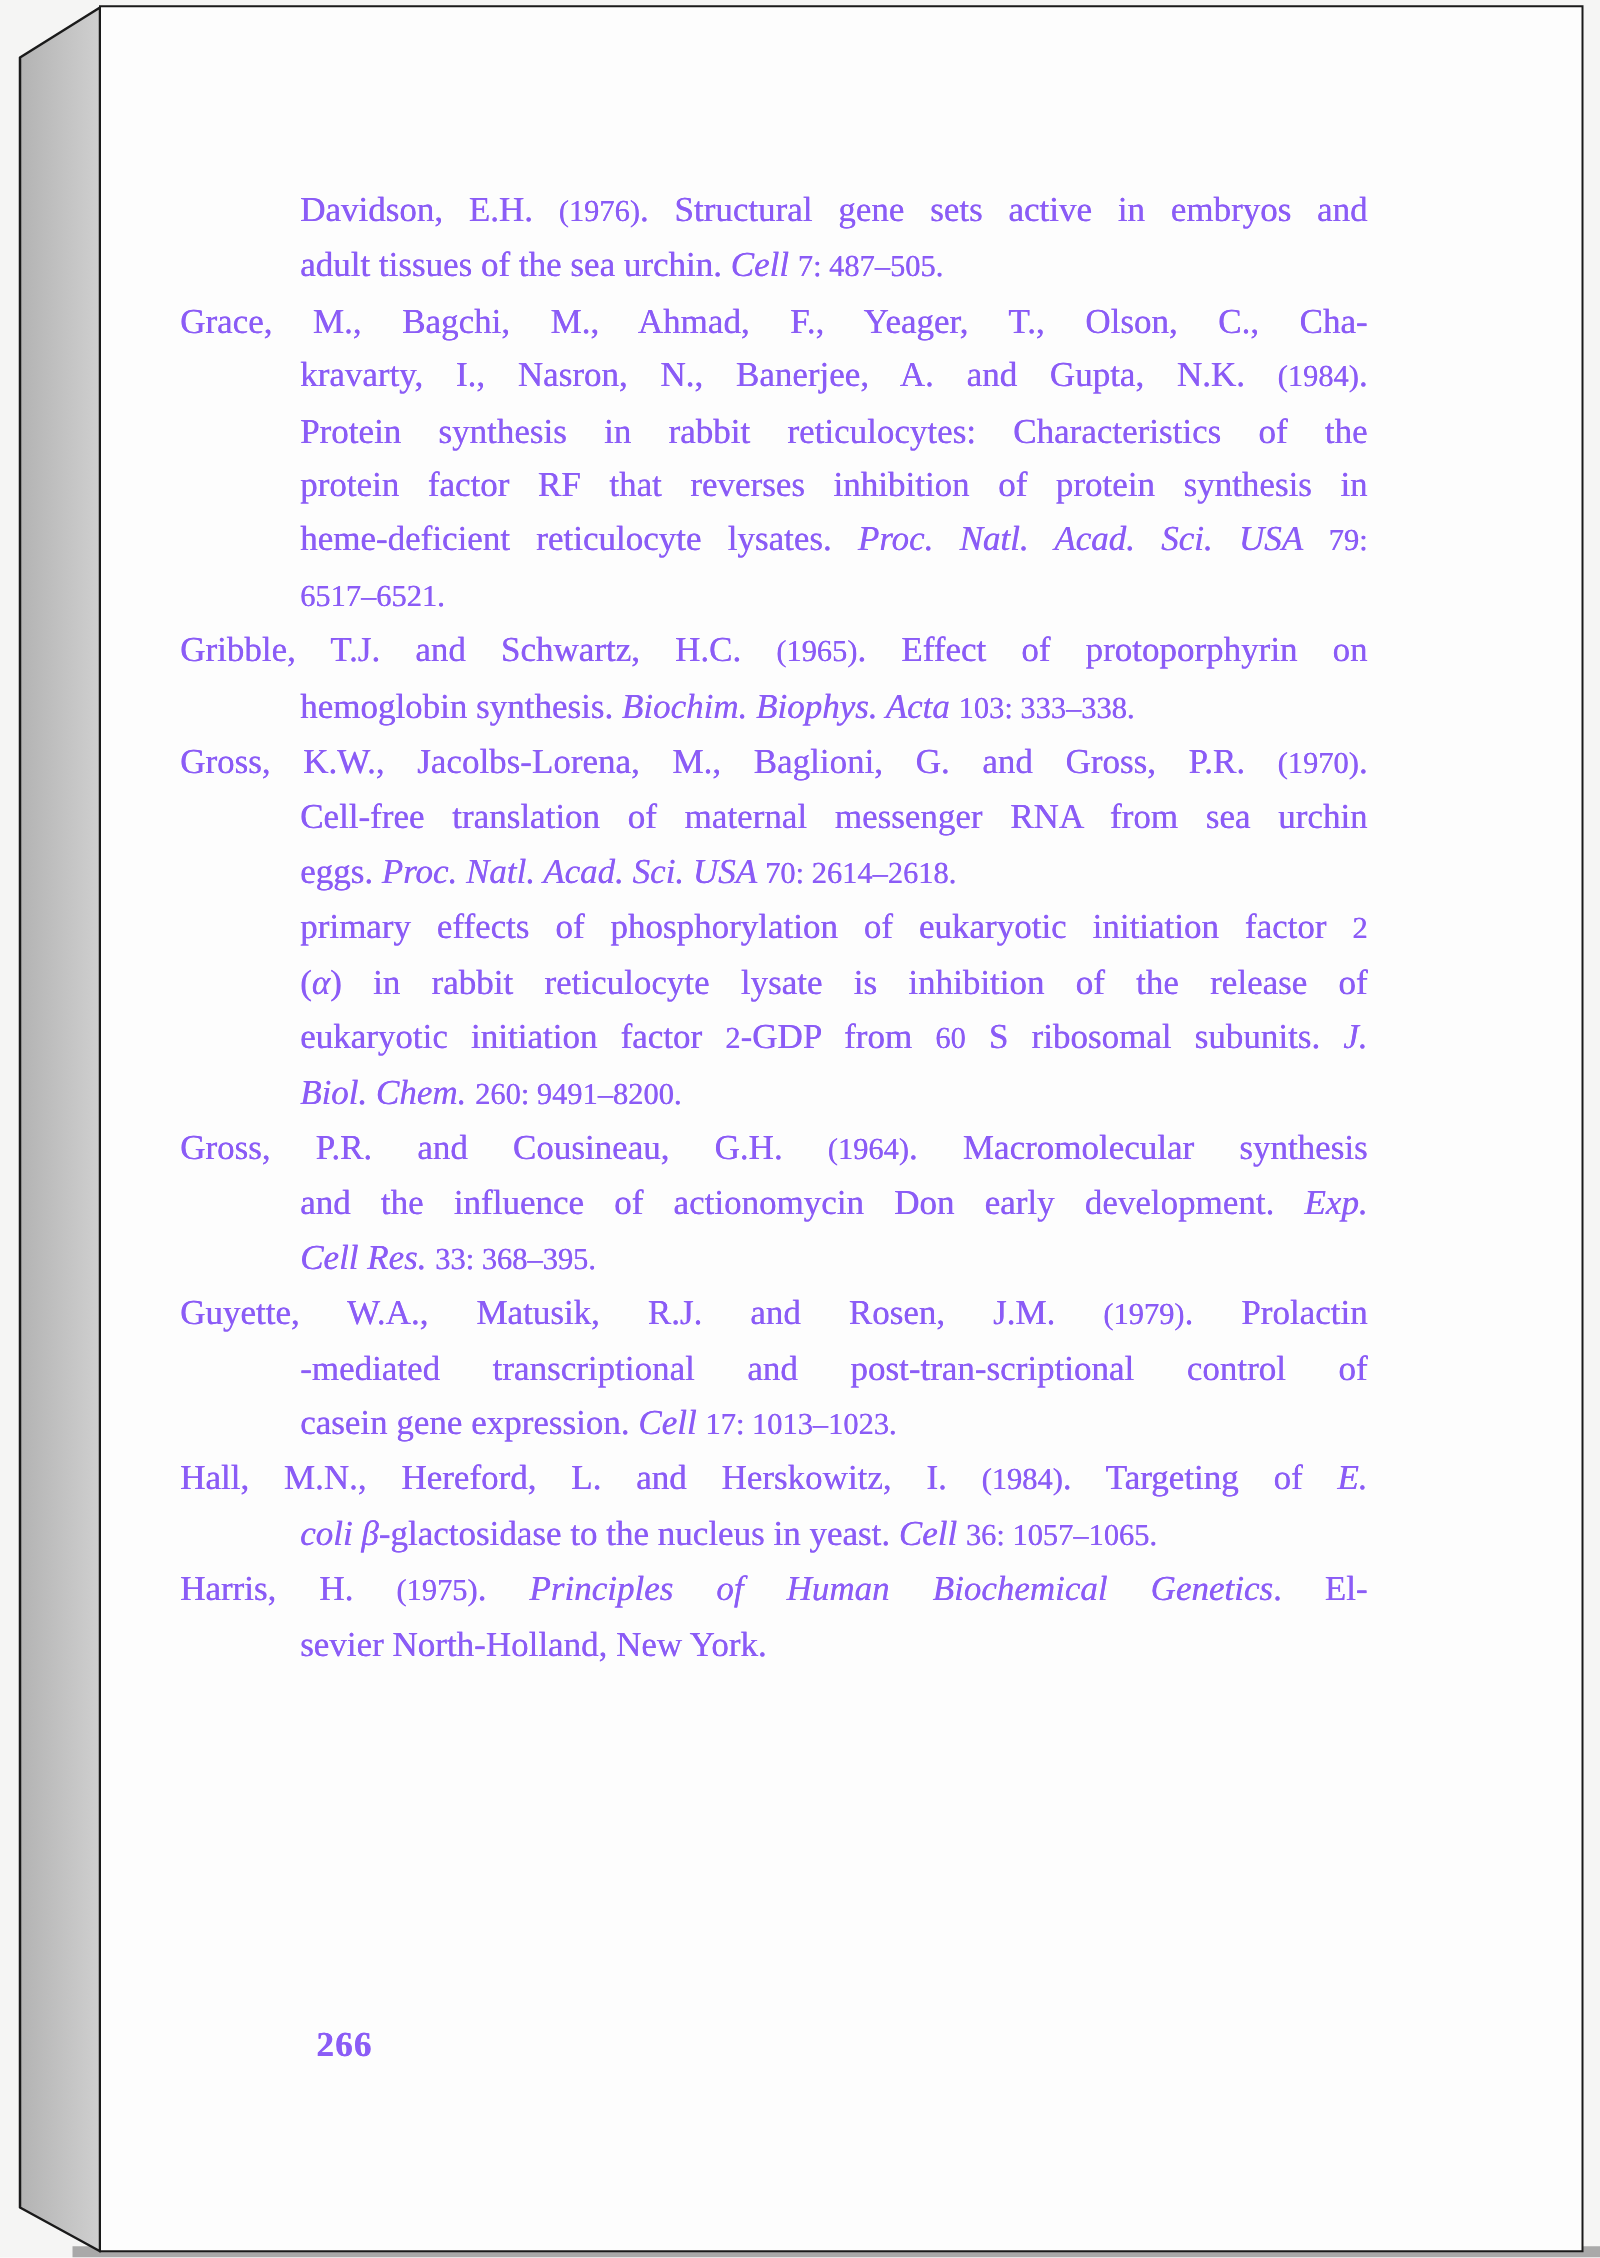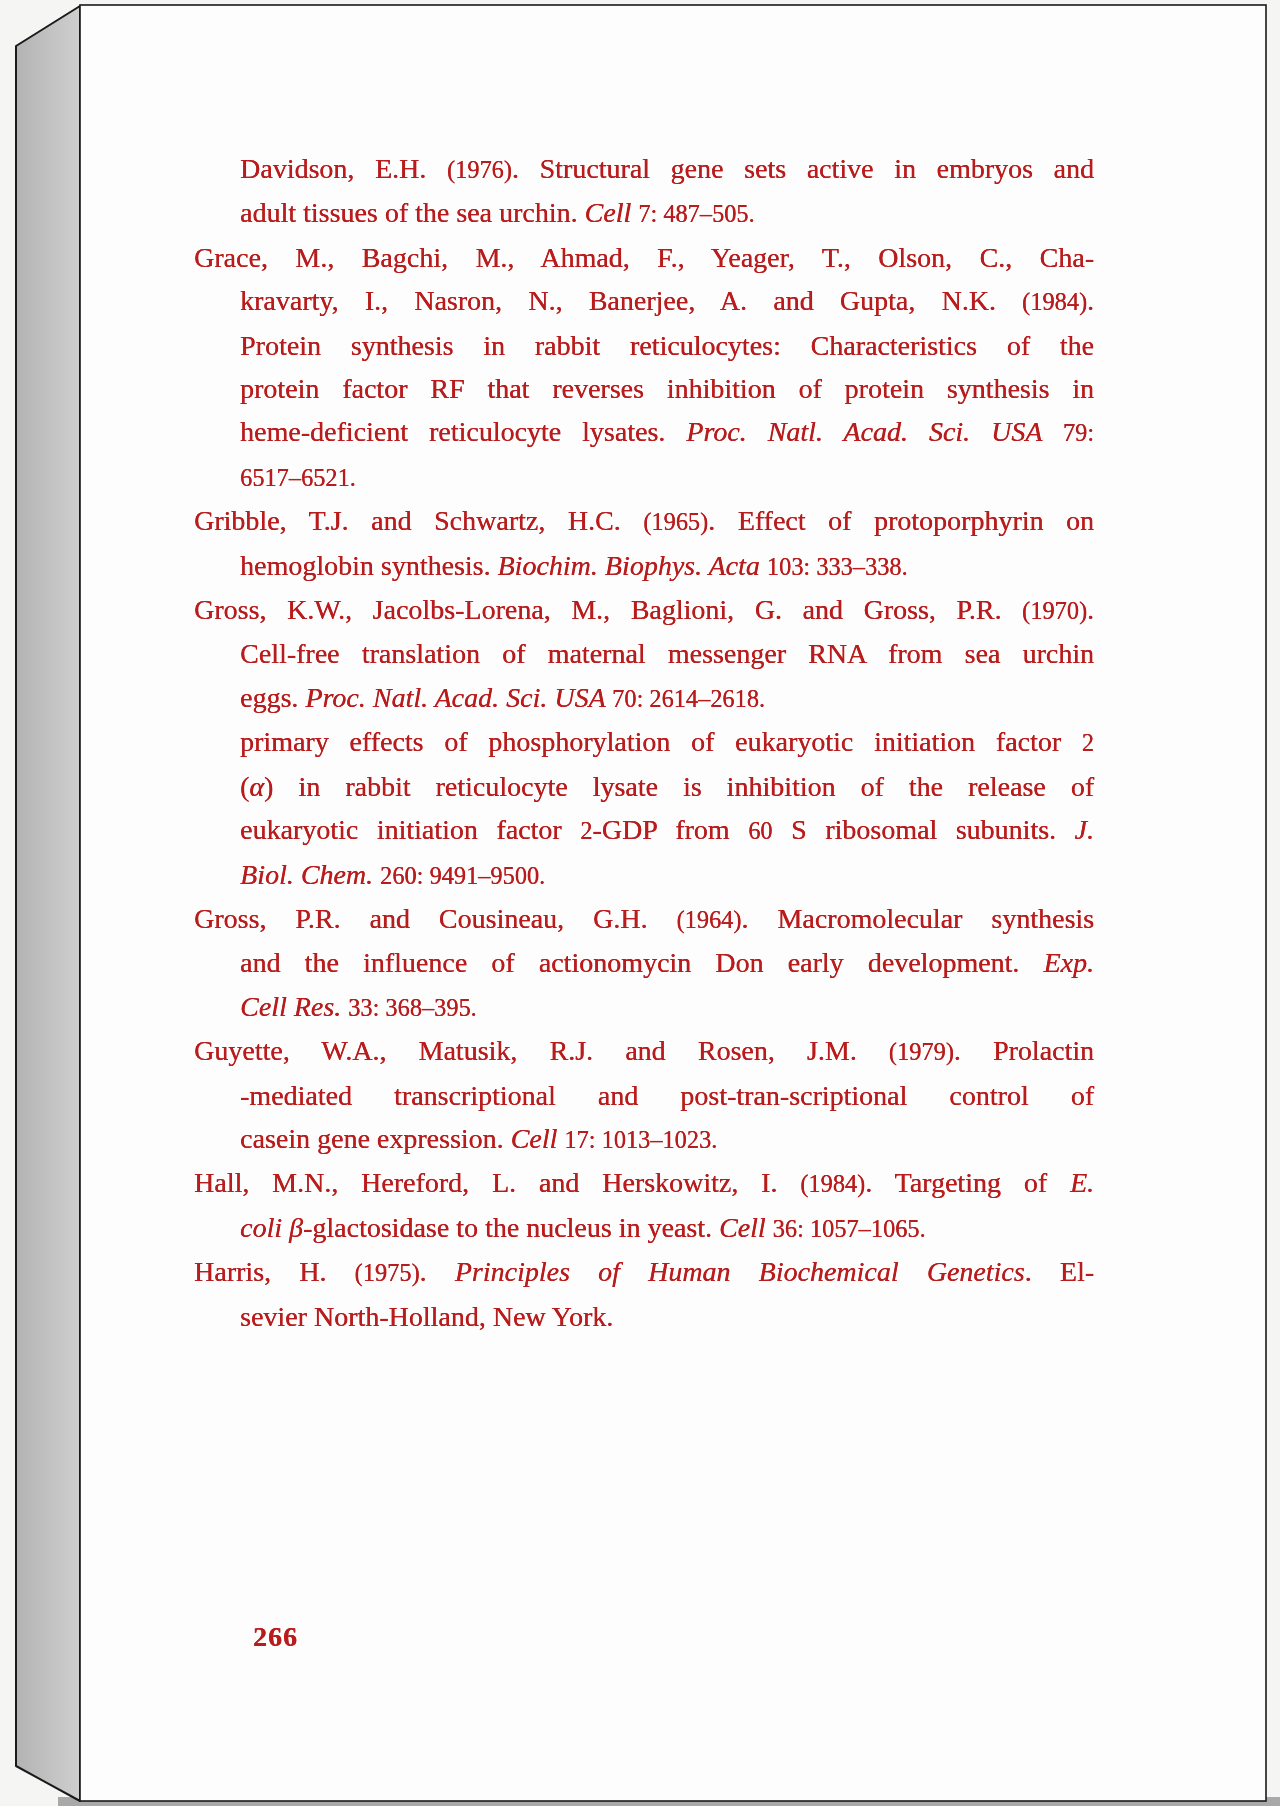--- a/index.html
+++ b/index.html
@@ -6,32 +6,32 @@
   body {
     width:1280px; height:1806px;
     background:#f5f5f4;
     font-family:"Liberation Serif","DejaVu Serif",serif;
     overflow:hidden;
   }
   .stage { position:relative; width:1280px; height:1806px; }
   .book-svg { position:absolute; left:0; top:0; }
   .page-content {
     position:absolute; left:80px; top:5px; width:1186px; height:1568px;
-    color:#b91c1c;
+    color:#8b5cf6;
   }
   .refs { position:absolute; left:0; top:142px; width:100%; }
   .line {
     font-size:28px;
     line-height:43.4px;
     padding-left:160px;
     padding-right:172px;
     white-space:normal;
     text-shadow:0.3px 0 0 currentColor;
   }
-  .line.entry { padding-left:114px; }
+  .line.entry { padding-left:64px; }
   .line.j { text-align:justify; text-align-last:justify; text-justify:inter-word; }
   .it { font-style:italic; }
   .num { font-size:0.87em; }
   .rm { font-style:normal; }
   .page-number {
     position:absolute; left:173px; top:1616px;
     font-size:28px; font-weight:700; letter-spacing:1px;
     text-shadow:0.3px 0 0 currentColor;
   }
 </style>
@@ -66,21 +66,21 @@
         <div class="line cont j"><span class="rm">heme-deficient reticulocyte lysates. </span><span class="it">Proc. Natl. Acad. Sci. USA </span><span class="num">79:</span></div>
         <div class="line cont"><span class="num">6517–6521.</span></div>
         <div class="line entry j"><span class="rm">Gribble, T.J. and Schwartz, H.C. </span><span class="num">(1965)</span><span class="rm">. Effect of protoporphyrin on</span></div>
         <div class="line cont"><span class="rm">hemoglobin synthesis. </span><span class="it">Biochim. Biophys. Acta </span><span class="num">103: 333–338.</span></div>
         <div class="line entry j"><span class="rm">Gross, K.W., Jacolbs-Lorena, M., Baglioni, G. and Gross, P.R. </span><span class="num">(1970)</span><span class="rm">.</span></div>
         <div class="line cont j"><span class="rm">Cell-free translation of maternal messenger RNA from sea urchin</span></div>
         <div class="line cont"><span class="rm">eggs. </span><span class="it">Proc. Natl. Acad. Sci. USA </span><span class="num">70: 2614–2618.</span></div>
         <div class="line cont j"><span class="rm">primary effects of phosphorylation of eukaryotic initiation factor </span><span class="num">2</span></div>
         <div class="line cont j"><span class="rm">(</span><span class="it">α</span><span class="rm">) in rabbit reticulocyte lysate is inhibition of the release of</span></div>
         <div class="line cont j"><span class="rm">eukaryotic initiation factor </span><span class="num">2</span><span class="rm">-GDP from </span><span class="num">60</span><span class="rm"> S ribosomal subunits. </span><span class="it">J.</span></div>
-        <div class="line cont"><span class="it">Biol. Chem. </span><span class="num">260: 9491–9500.</span></div>
+        <div class="line cont"><span class="it">Biol. Chem. </span><span class="num">260: 9491–8200.</span></div>
         <div class="line entry j"><span class="rm">Gross, P.R. and Cousineau, G.H. </span><span class="num">(1964)</span><span class="rm">. Macromolecular synthesis</span></div>
         <div class="line cont j"><span class="rm">and the influence of actionomycin Don early development. </span><span class="it">Exp.</span></div>
         <div class="line cont"><span class="it">Cell Res. </span><span class="num">33: 368–395.</span></div>
         <div class="line entry j"><span class="rm">Guyette, W.A., Matusik, R.J. and Rosen, J.M. </span><span class="num">(1979)</span><span class="rm">. Prolactin</span></div>
         <div class="line cont j"><span class="rm">-mediated transcriptional and post-tran-scriptional control of</span></div>
         <div class="line cont"><span class="rm">casein gene expression. </span><span class="it">Cell </span><span class="num">17: 1013–1023.</span></div>
         <div class="line entry j"><span class="rm">Hall, M.N., Hereford, L. and Herskowitz, I. </span><span class="num">(1984)</span><span class="rm">. Targeting of </span><span class="it">E.</span></div>
         <div class="line cont"><span class="it">coli β</span><span class="rm">-glactosidase to the nucleus in yeast. </span><span class="it">Cell </span><span class="num">36: 1057–1065.</span></div>
         <div class="line entry j"><span class="rm">Harris, H. </span><span class="num">(1975)</span><span class="rm">. </span><span class="it">Principles of Human Biochemical Genetics</span><span class="rm">. El-</span></div>
         <div class="line cont"><span class="rm">sevier North-Holland, New York.</span></div>

